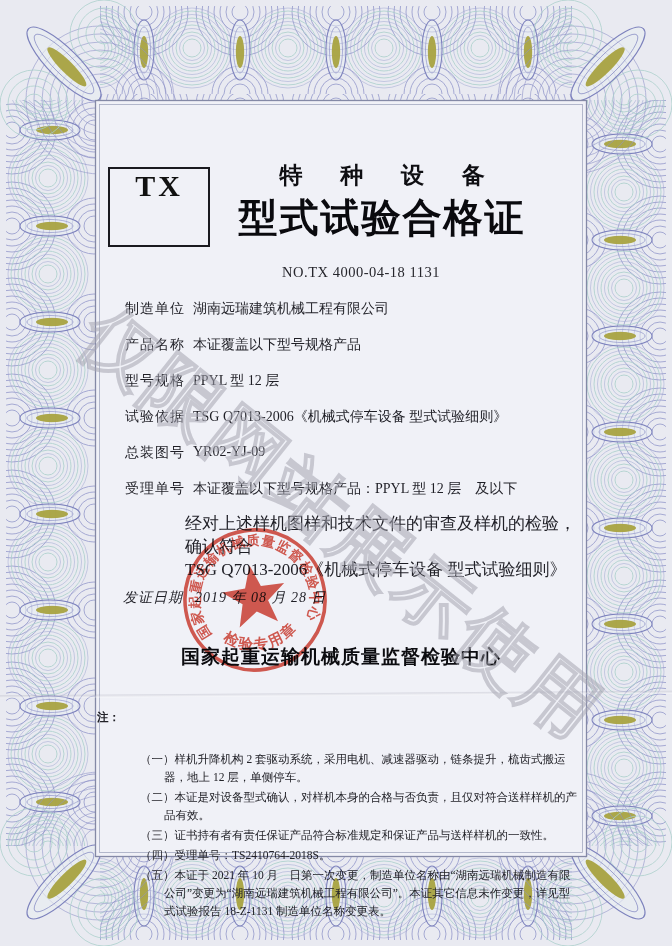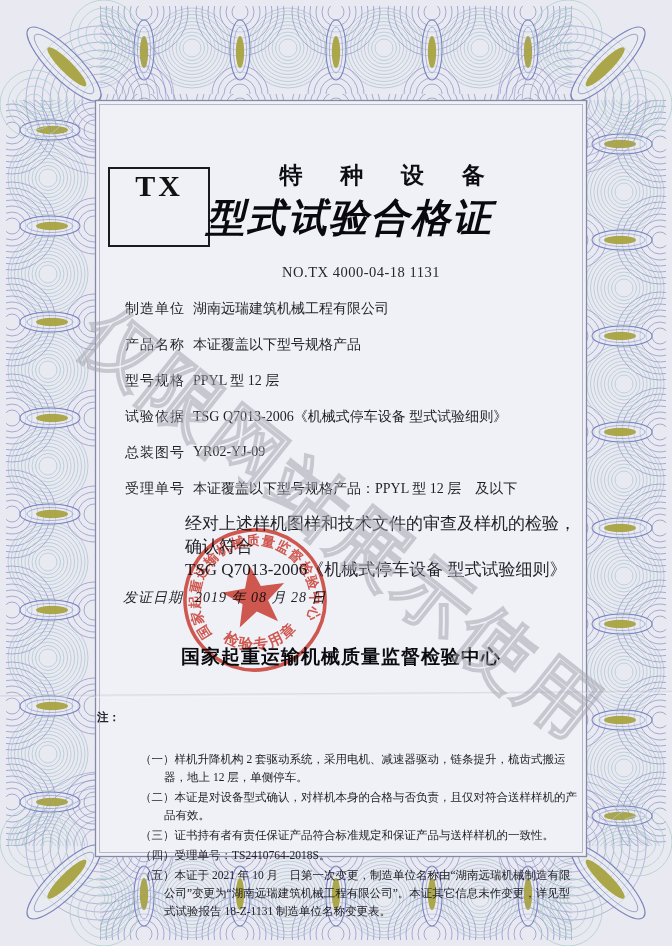--- a/index.html
+++ b/index.html
@@ -10,22 +10,22 @@
   }
   .bg{position:absolute;left:0;top:0;z-index:0;}
   .content{position:absolute;left:0;top:0;width:672px;height:946px;z-index:1;color:#1d1d22;}
   .tx-box{
     position:absolute;left:108px;top:167px;width:98px;height:76px;
     border:2px solid #1a1a1f;display:flex;align-items:flex-start;justify-content:center;
     font-size:30px;font-weight:bold;letter-spacing:3px;color:#111;
   }
   .title-small{position:absolute;left:212px;top:160px;width:340px;text-align:center;
     font-size:23px;font-weight:600;letter-spacing:16px;text-indent:16px;color:#0e0e12;}
-  .title-main{position:absolute;left:206px;top:191px;width:352px;text-align:left;
-    font-size:39px;font-weight:bold;letter-spacing:2px;color:#0a0a0e;white-space:nowrap;font-style:italic;}
+  .title-main{position:absolute;left:206px;top:191px;width:352px;text-align:center;
+    font-size:39px;font-weight:bold;letter-spacing:2px;color:#0a0a0e;white-space:nowrap;}
   .cert-no{position:absolute;left:206px;top:264px;width:310px;text-align:center;
     font-size:14.5px;letter-spacing:0.5px;color:#26262c;}
   .fields{position:absolute;left:123px;top:300px;width:460px;text-align:right;}
   .frow{display:flex;align-items:flex-start;height:18px;margin-bottom:18px;font-size:14px;}
   .flabel{width:62px;flex:0 0 62px;letter-spacing:1px;color:#1f1f26;}
   .fvalue{margin-left:8px;white-space:nowrap;color:#1f1f26;}
   .conclusion{position:absolute;left:185px;top:512px;width:400px;font-size:17px;line-height:23px;color:#1f1f26;}
   .issue-row{position:absolute;left:123px;top:589px;display:flex;font-size:14px;color:#1f1f26;font-style:italic;}
   .issue-row .fvalue{margin-left:10px;letter-spacing:1px;}
   .authority{position:absolute;left:95px;top:644px;width:492px;text-align:center;

